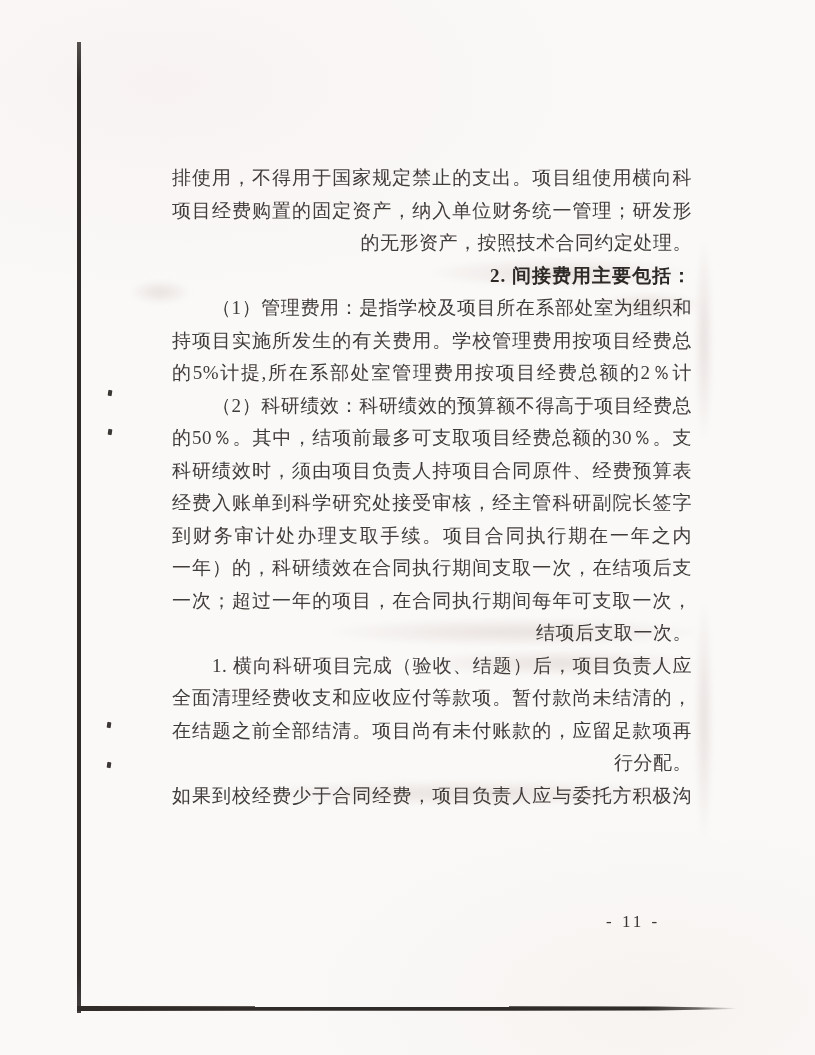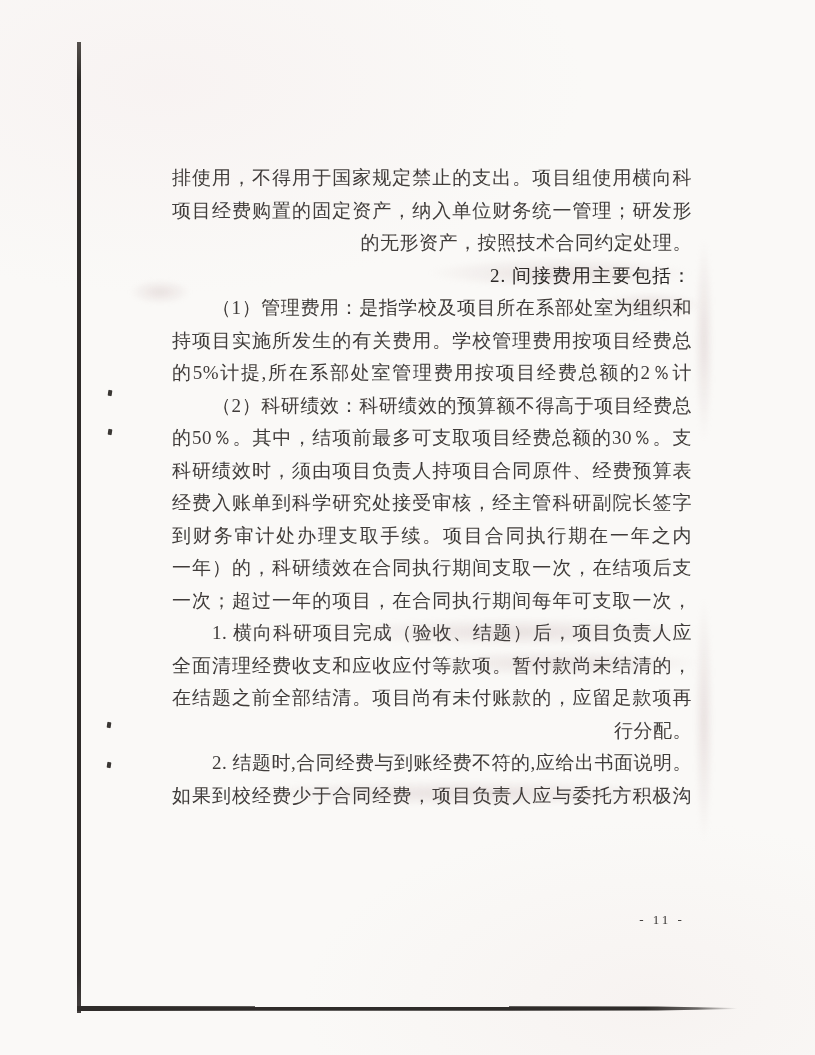--- a/index.html
+++ b/index.html
@@ -63,31 +63,31 @@
     white-space: nowrap;
     text-align: right;
   }
   .line.justify {
     white-space: normal;
     text-align: justify;
     text-align-last: justify;
   }
   .line.indent { padding-left: 40px; }
   .line.bold {
-    font-weight: normal;
+    font-weight: bold;
     color: #2c2927;
     letter-spacing: 1px;
   }
   .page-number {
     position: absolute;
-    left: 630px;
+    left: 606px;
     top: 912px;
     width: 64px;
-    text-align: center;
-    font-size: 13px;
+    text-align: left;
+    font-size: 17px;
     letter-spacing: 3px;
     color: #393634;
   }
   
   .speck {
     position: absolute;
     width: 4px;
     height: 6px;
     background: #3a3734;
     border-radius: 1px;
@@ -132,22 +132,22 @@
       <div class="line indent justify">（1）管理费用：是指学校及项目所在系部处室为组织和支</div>
       <div class="line justify">持项目实施所发生的有关费用。学校管理费用按项目经费总额</div>
       <div class="line justify">的5%计提,所在系部处室管理费用按项目经费总额的2％计提。</div>
       <div class="line indent justify">（2）科研绩效：科研绩效的预算额不得高于项目经费总额</div>
       <div class="line justify">的50％。其中，结项前最多可支取项目经费总额的30％。支取</div>
       <div class="line justify">科研绩效时，须由项目负责人持项目合同原件、经费预算表和</div>
       <div class="line justify">经费入账单到科学研究处接受审核，经主管科研副院长签字后</div>
       <div class="line justify">到财务审计处办理支取手续。项目合同执行期在一年之内（含</div>
       <div class="line justify">一年）的，科研绩效在合同执行期间支取一次，在结项后支取</div>
       <div class="line justify">一次；超过一年的项目，在合同执行期间每年可支取一次，在</div>
+      <div class="line">结项后支取一次。</div>
       <div class="line indent justify">1. 横向科研项目完成（验收、结题）后，项目负责人应</div>
       <div class="line justify">全面清理经费收支和应收应付等款项。暂付款尚未结清的，应</div>
       <div class="line justify">在结题之前全部结清。项目尚有未付账款的，应留足款项再进</div>
       <div class="line">行分配。</div>
-      <div class="line indent justify">2. 结题时,合同经费与到账经费不符的,应给出书面说明。</div>
       <div class="line justify">如果到校经费少于合同经费，项目负责人应与委托方积极沟通，</div>
     </div>
 
   <div class="page-number">- 11 -</div>
 </div>
 
 </body></html>

